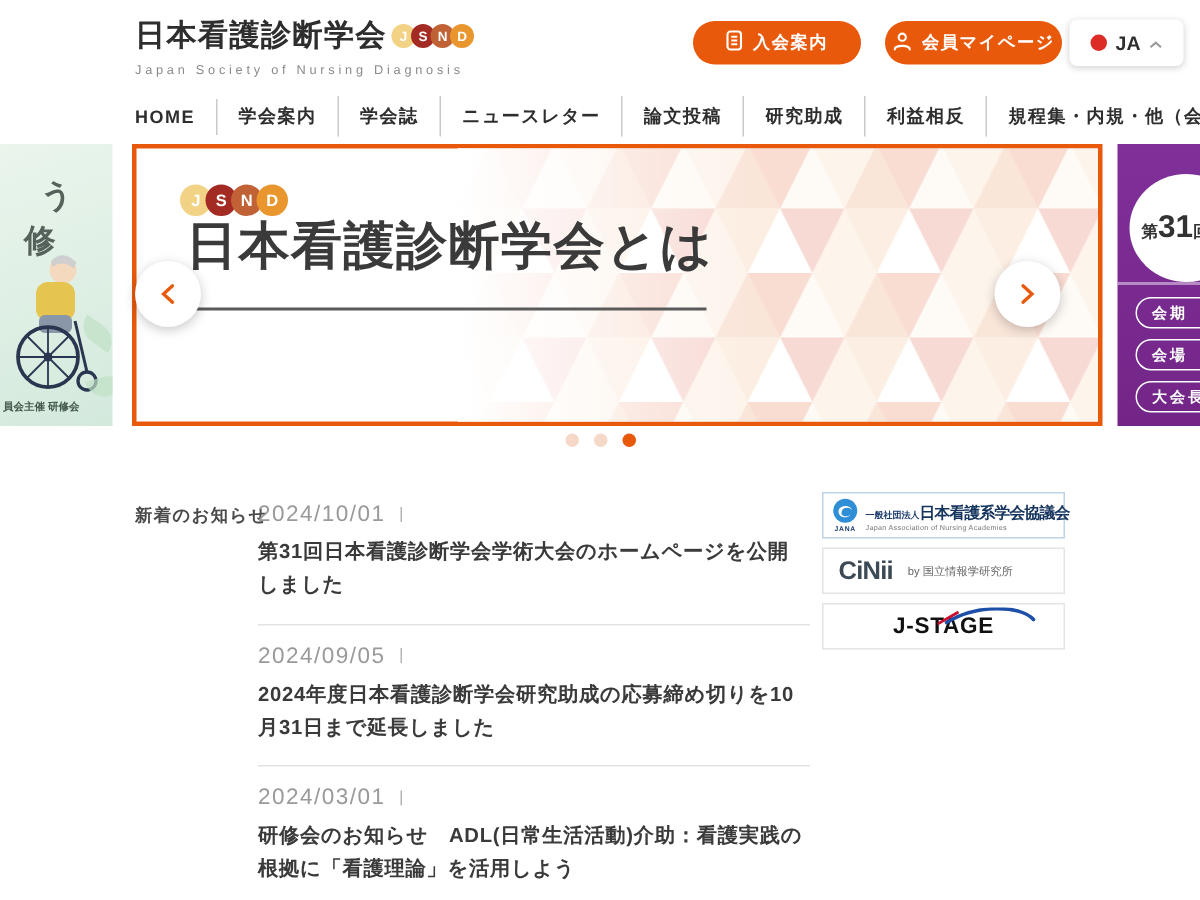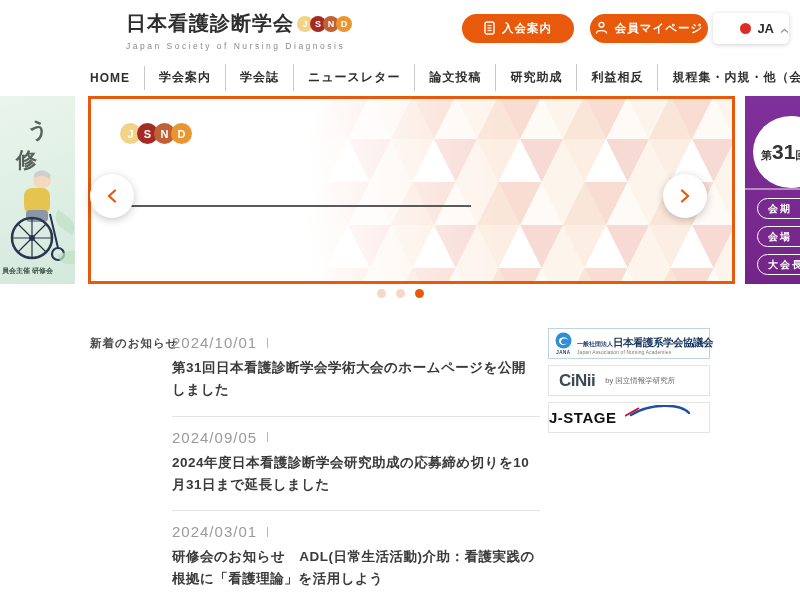--- a/index.html
+++ b/index.html
@@ -1,42 +1,42 @@
 <!DOCTYPE html>
 <html><head>
 <meta charset="utf-8">
 <style>
   * { margin:0; padding:0; box-sizing:border-box; }
   body { font-family:"Liberation Sans","DejaVu Sans",sans-serif; background:#fff; }
   .page { position:relative; width:800px; height:600px; background:#fff; overflow:hidden; }
 
   
   .header { position:absolute; left:0; top:0; width:800px; height:58px; background:#fff; }
-  .logo { position:absolute; left:90px; top:10px;margin-left:36px; }
+  .logo { position:absolute; left:90px; top:10px; }
   .logo-row { display:flex; align-items:center; gap:6px; }
   .logo-title { font-size:20px; font-weight:bold; color:#2e2e2e; letter-spacing:1px; }
   .logo-circles { display:flex; }
   .lc { width:16px; height:16px; border-radius:50%; color:#fff; font-size:9px; font-weight:bold;
         display:flex; align-items:center; justify-content:center; margin-left:-3px; }
   .lc-lg { width:21px; height:21px; font-size:11px; margin-left:-4px; }
   .c-j { background:#F2D284; z-index:1; }
   .c-s { background:#A42B23; z-index:2; }
   .c-n { background:#C06136; z-index:3; }
   .c-d { background:#E9962F; z-index:4; }
   .logo-sub { font-size:8.5px; color:#8a8a8a; letter-spacing:2.5px; margin-top:4px; }
 
   .hdr-btn { position:absolute; top:14px; height:29px; background:#E8590C; color:#fff; border:none;
              border-radius:15px; font-size:11.5px; font-weight:bold; letter-spacing:1px;
              display:flex; align-items:center; justify-content:center; gap:7px; cursor:pointer;
              font-family:inherit; }
   .btn-join { left:462px; width:112px; }
   .btn-mypage { left:590px; width:118px; }
   .lang-box { position:absolute; left:713px; top:13px; width:76px; height:31px; background:#fff;
               border-radius:5px; box-shadow:0 1px 5px rgba(0,0,0,.18); display:flex; align-items:center;
-              justify-content:flex-end; gap:6px; cursor:pointer; }
+              justify-content:center; gap:6px; cursor:pointer; }
   .flag-dot { width:11px; height:11px; border-radius:50%; background:#DD2C25; }
   .lang-label { font-size:13px; font-weight:bold; color:#2e2e2e; }
 
   
   .nav { position:absolute; left:90px; top:64px; display:flex; align-items:center; }
   .nav-item { font-size:12px; font-weight:bold; color:#2e2e2e; letter-spacing:1px; padding:5px 14px;
               border-right:1px solid #c9c9c9; cursor:pointer; white-space:nowrap; }
   .nav-item:first-child { padding-left:0; }
 
   
@@ -100,21 +100,21 @@
   .jana-logo { display:flex; flex-direction:column; align-items:center; }
   .jana-name { font-size:4.5px; font-weight:bold; color:#1a3a6b; margin-top:1px; letter-spacing:.5px; }
   .jana-text { line-height:1.1; }
   .jana-l1 { white-space:nowrap; }
   .jana-prefix { font-size:6px; color:#1a3a6b; font-weight:bold; }
   .jana-org { font-size:10.5px; color:#16355e; font-weight:bold; letter-spacing:-.5px; }
   .jana-sub { font-size:4.8px; color:#777; letter-spacing:.2px; margin-top:1px; }
   .b-cinii { border:1px solid #e4e4e4; padding:0 10px; gap:10px; }
   .cinii-logo { font-size:17px; font-weight:800; color:#3D4A55; letter-spacing:-.5px; }
   .cinii-cap { font-size:7.5px; color:#666; }
-  .b-jstage { border:1px solid #e4e4e4; position:relative; }
+  .b-jstage { border:1px solid #e4e4e4; justify-content:center; position:relative; }
   .jstage-logo { font-size:15px; font-weight:800; color:#111; letter-spacing:.5px; position:relative; }
   .jstage-swoosh { position:absolute; left:76px; top:2px; }
 </style>
 </head>
 <body>
 
 <div class="page">
 
   <div class="header">
     <div class="logo">
@@ -217,20 +217,21 @@
       </defs>
       <rect width="430" height="188" fill="url(#tri)"></rect>
       <rect width="430" height="188" fill="url(#fade)"></rect>
     </svg>
     <span class="sm-badges">
       <span class="lc lc-lg c-j">J</span>
       <span class="lc lc-lg c-s">S</span>
       <span class="lc lc-lg c-n">N</span>
       <span class="lc lc-lg c-d">D</span>
     </span>
+    <div class="sm-title">日本看護診断学会とは</div>
     <div class="sm-line"></div>
   </div>
 
   <button class="car-arrow arrow-prev">
     <svg width="10" height="14" viewBox="0 0 10 14">
         <polyline points="8,1.5 2,7 8,12.5" fill="none" stroke="#E8590C" stroke-width="2.2" stroke-linecap="round"></polyline>
       </svg>
   </button>
   <button class="car-arrow arrow-next">
     <svg width="10" height="14" viewBox="0 0 10 14">

